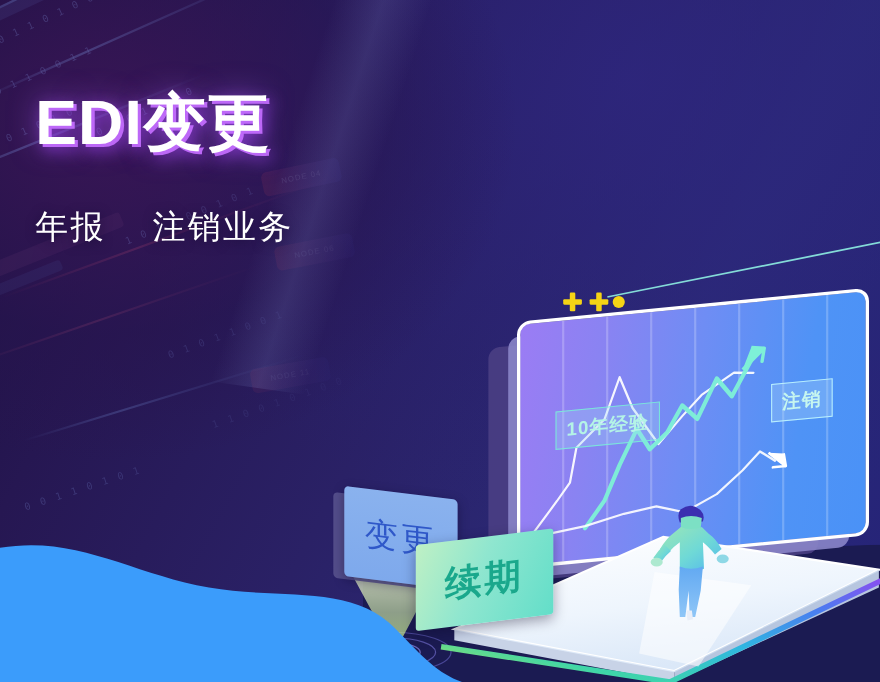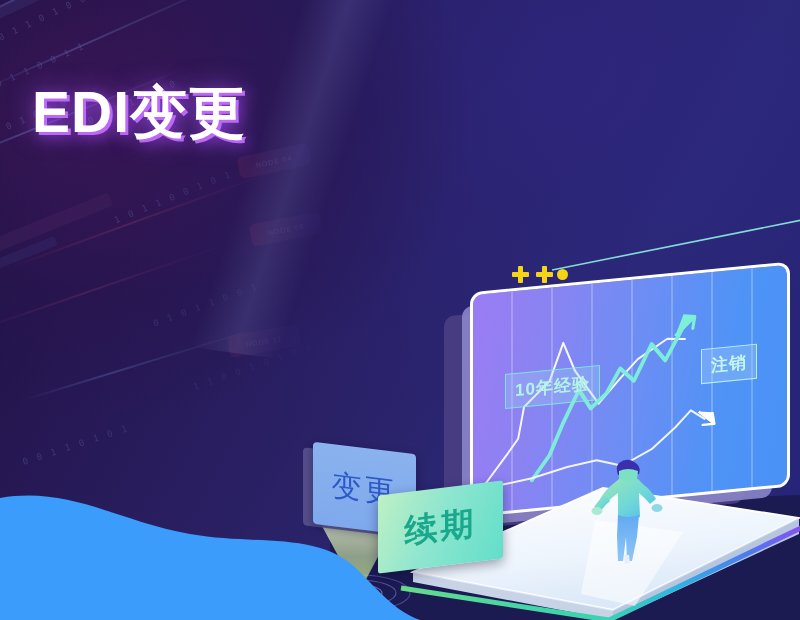--- a/index.html
+++ b/index.html
@@ -181,20 +181,25 @@
     <div class="dots" style="left:60px;  top:470px; transform:rotate(-18deg);">0 0 1 1 0 1 0 1</div>
     <div class="node" style="left:278px; top:180px; transform:rotate(-12deg);">NODE 04</div>
     <div class="node" style="left:290px; top:248px; transform:rotate(-11deg);">NODE 06</div>
     <div class="node" style="left:268px; top:360px; transform:rotate(-10deg);">NODE 11</div>
   </div>
   <div class="glowbeam"></div>
 
   <div class="headline">EDI变更</div>
 
   <div class="sublines">
+    <div class="subline">
+      <span>年报</span>
+      <span class="gap"></span>
+      <span>注销业务</span>
+    </div>
   </div>
 
   <div class="illus">
 
     <div class="dark-floor"></div>
 
     <svg class="thinline" viewBox="0 0 250 60" preserveAspectRatio="none">
       <path d="M0,52 L250,2" stroke="#8ef0e2" stroke-width="1.6" fill="none" opacity="0.9"></path>
     </svg>
 

